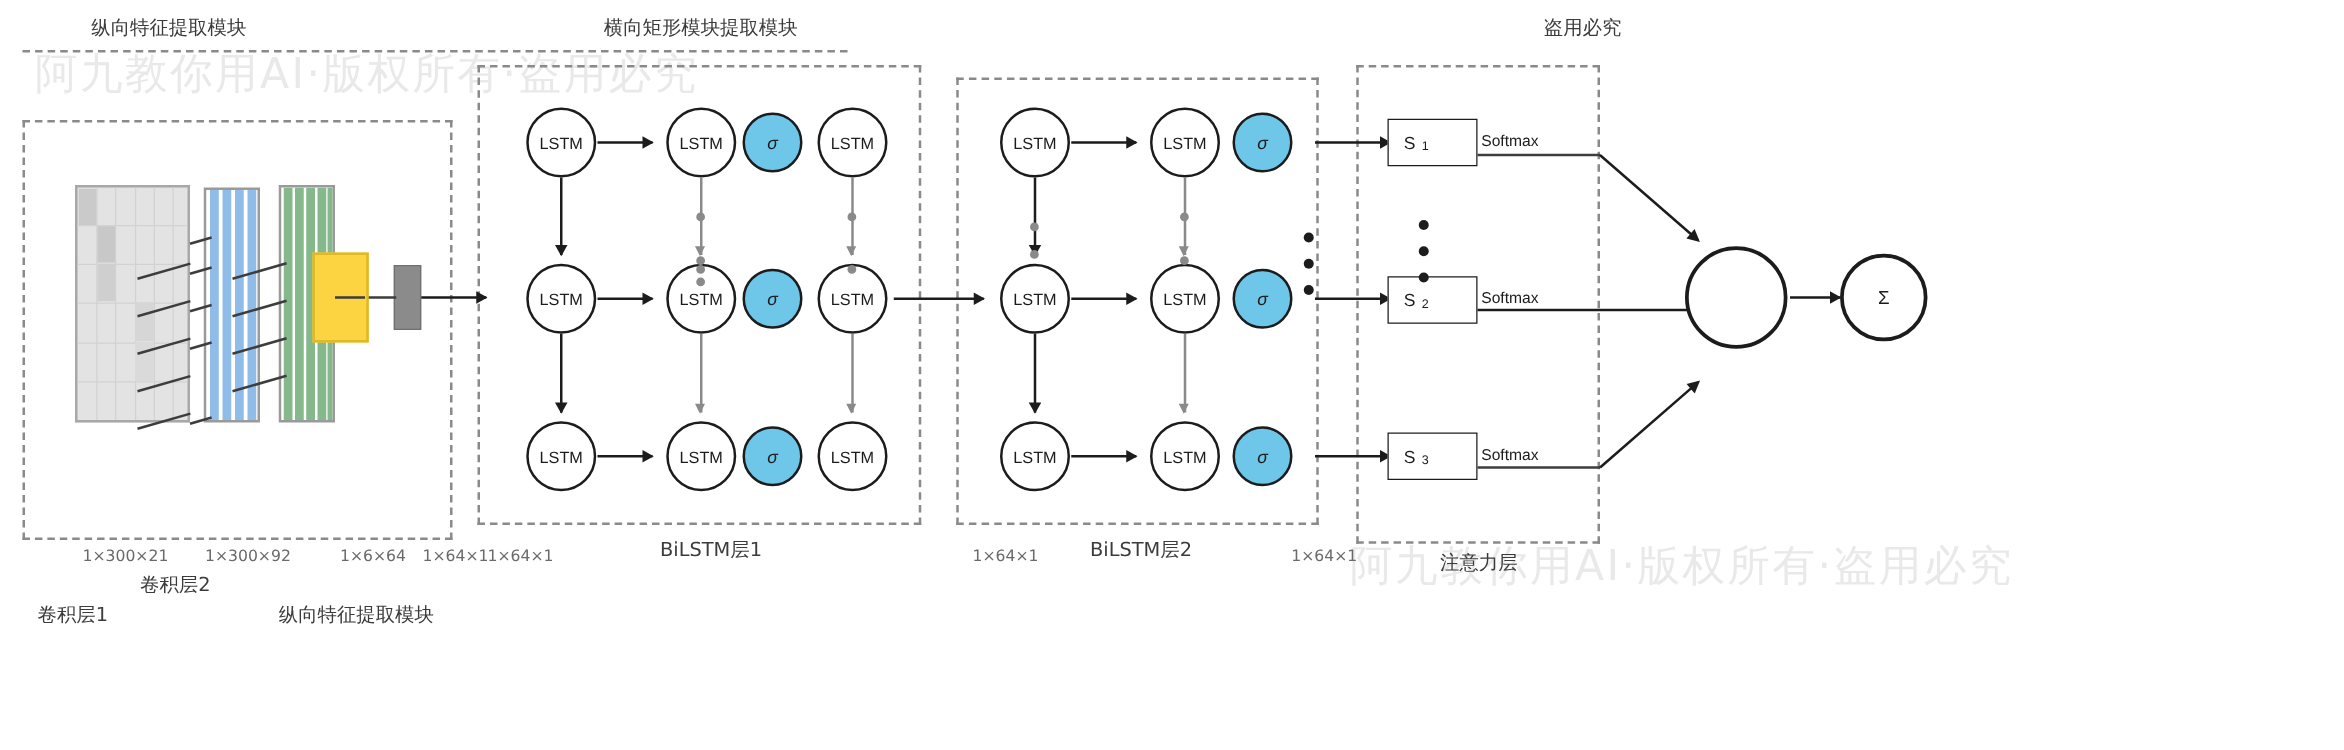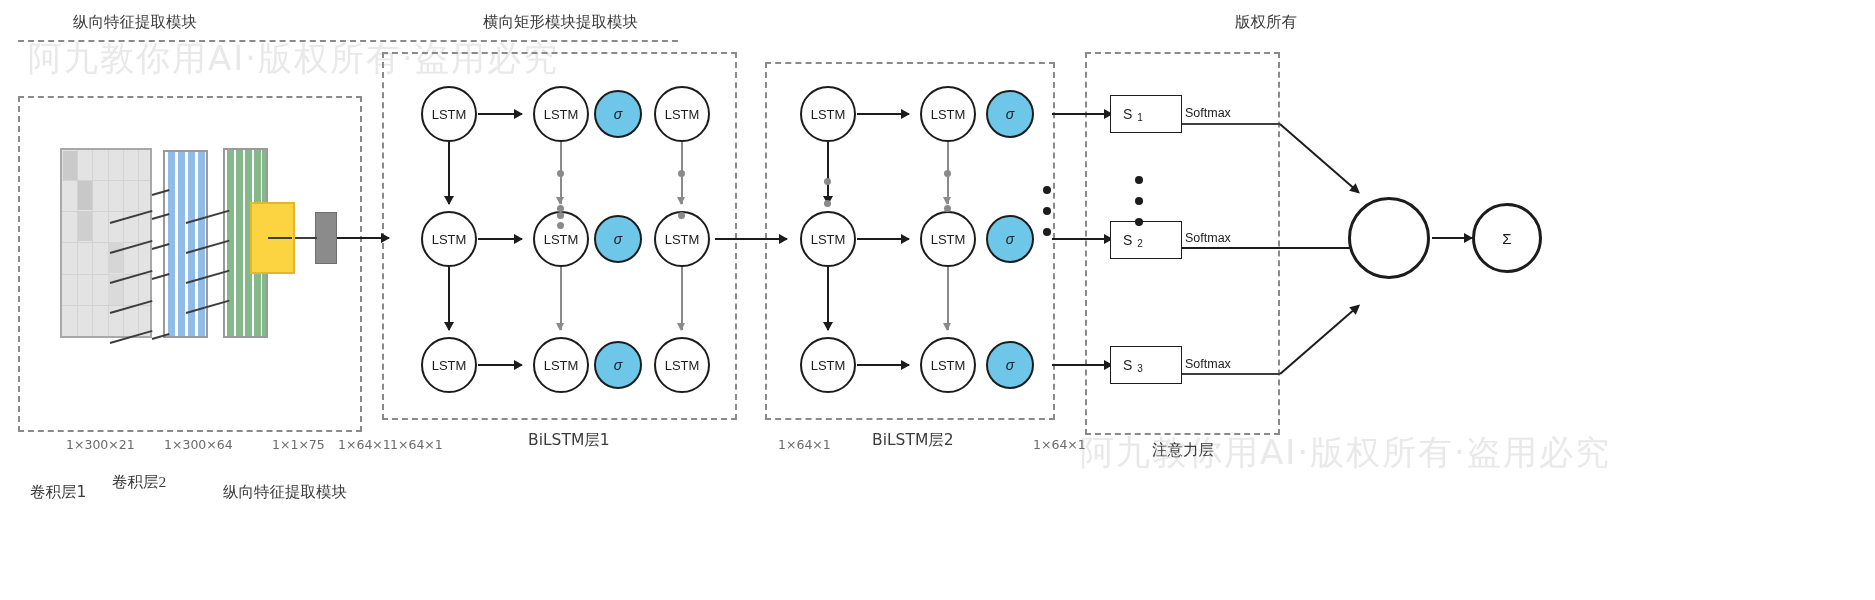--- a/index.html
+++ b/index.html
@@ -78,21 +78,21 @@
 </head>
 <body>
 
 <div id="stage">
 
   <div class="wm" style="left:28px;top:36px;">阿九教你用AI·版权所有·盗用必究</div>
   <div class="wm" style="left:1080px;top:430px;">阿九教你用AI·版权所有·盗用必究</div>
 
   <div class="modcap" style="left:73px;top:12px;">纵向特征提取模块</div>
   <div class="modcap" style="left:483px;top:12px;">横向矩形模块提取模块</div>
-  <div class="modcap" style="left:1235px;top:12px;">版权所有</div>
+  <div class="modcap" style="left:1235px;top:12px;">盗用必究</div>
 
   <div class="frame" style="left:18px;top:40px;width:660px;height:12px;border-bottom:none;border-left:none;border-right:none;"></div>
   <div class="frame" style="left:18px;top:96px;width:344px;height:336px;"></div>
   <div class="frame" style="left:382px;top:52px;width:355px;height:368px;"></div>
   <div class="frame" style="left:765px;top:62px;width:290px;height:358px;"></div>
   <div class="frame" style="left:1085px;top:52px;width:195px;height:383px;"></div>
 
   <div class="inputgrid" style="left:60px;top:148px;width:92px;height:190px;">
     <span class="vl" style="left:15px;"></span>
     <span class="vl" style="left:30px;"></span>
@@ -143,26 +143,26 @@
   <div class="fanline" style="left:186px;top:222px;width:45px;transform:rotate(-16deg);"></div>
   <div class="fanline" style="left:186px;top:252px;width:45px;transform:rotate(-16deg);"></div>
   <div class="fanline" style="left:186px;top:282px;width:45px;transform:rotate(-16deg);"></div>
   <div class="fanline" style="left:186px;top:312px;width:45px;transform:rotate(-16deg);"></div>
 
   <div class="plainline" style="left:268px;top:237px;width:24px;"></div>
   <div class="plainline" style="left:295px;top:237px;width:22px;"></div>
   <div class="harrow" style="left:337px;top:237px;width:52px;"></div>
 
   <div class="dimcap" style="left:66px;top:437px;">1×300×21</div>
-  <div class="dimcap" style="left:164px;top:437px;">1×300×64</div>
-  <div class="dimcap" style="left:272px;top:437px;">1×1×75</div>
+  <div class="dimcap" style="left:164px;top:437px;">1×300×92</div>
+  <div class="dimcap" style="left:272px;top:437px;">1×6×64</div>
   <div class="dimcap" style="left:338px;top:437px;">1×64×1</div>
 
   <div class="botcap" style="left:30px;top:482px;">卷积层1</div>
-  <div class="botcap" style="left:112px;top:472px;font-family:Liberation Serif, serif;">卷积层2</div>
+  <div class="botcap" style="left:112px;top:458px;">卷积层2</div>
   <div class="botcap" style="left:223px;top:482px;">纵向特征提取模块</div>
 
   <div class="node" style="left:421px;top:86px;width:56px;height:56px;">LSTM</div>
   <div class="node" style="left:533px;top:86px;width:56px;height:56px;">LSTM</div>
   <div class="node sig" style="left:594px;top:90px;width:48px;height:48px;">σ</div>
   <div class="node" style="left:654px;top:86px;width:56px;height:56px;">LSTM</div>
   <div class="harrow" style="left:478px;top:113px;width:44px;"></div>
 
   <div class="node" style="left:421px;top:211px;width:56px;height:56px;">LSTM</div>
   <div class="node" style="left:533px;top:211px;width:56px;height:56px;">LSTM</div>

